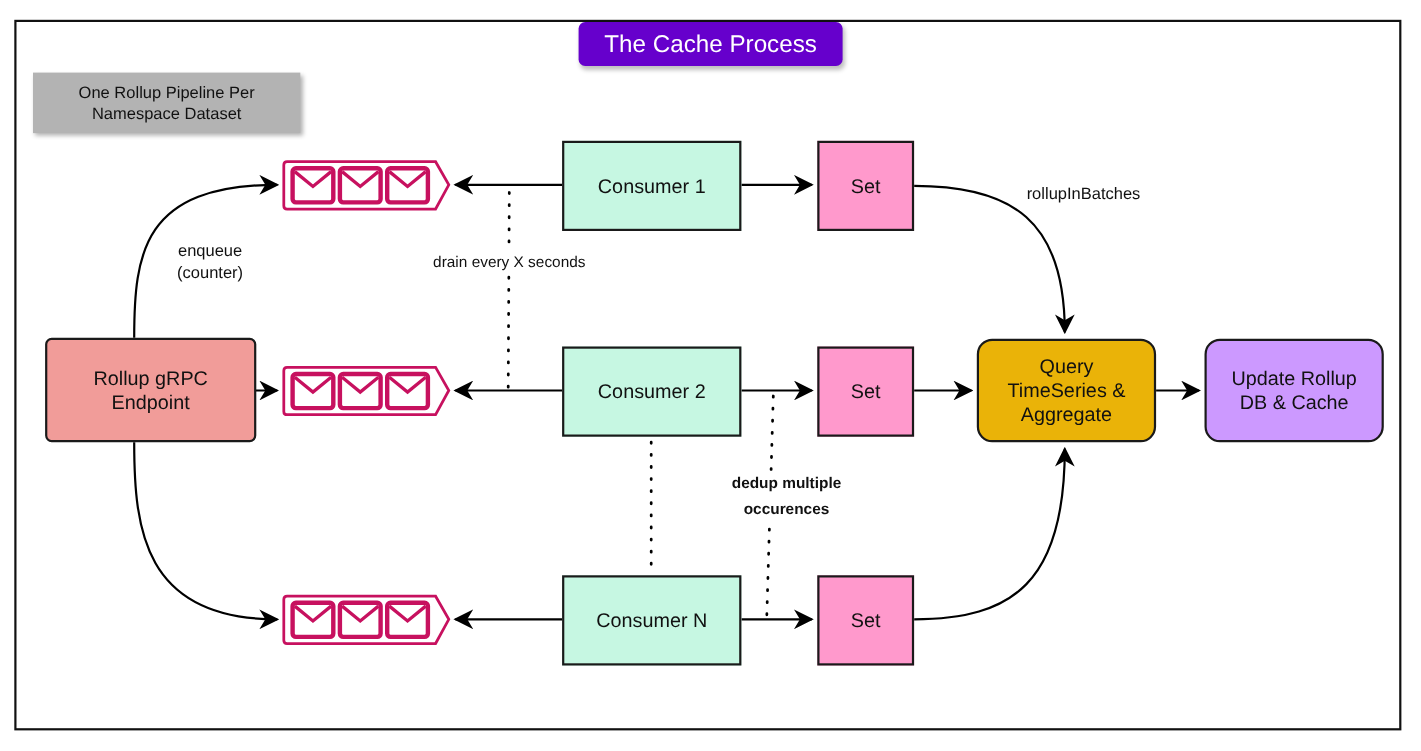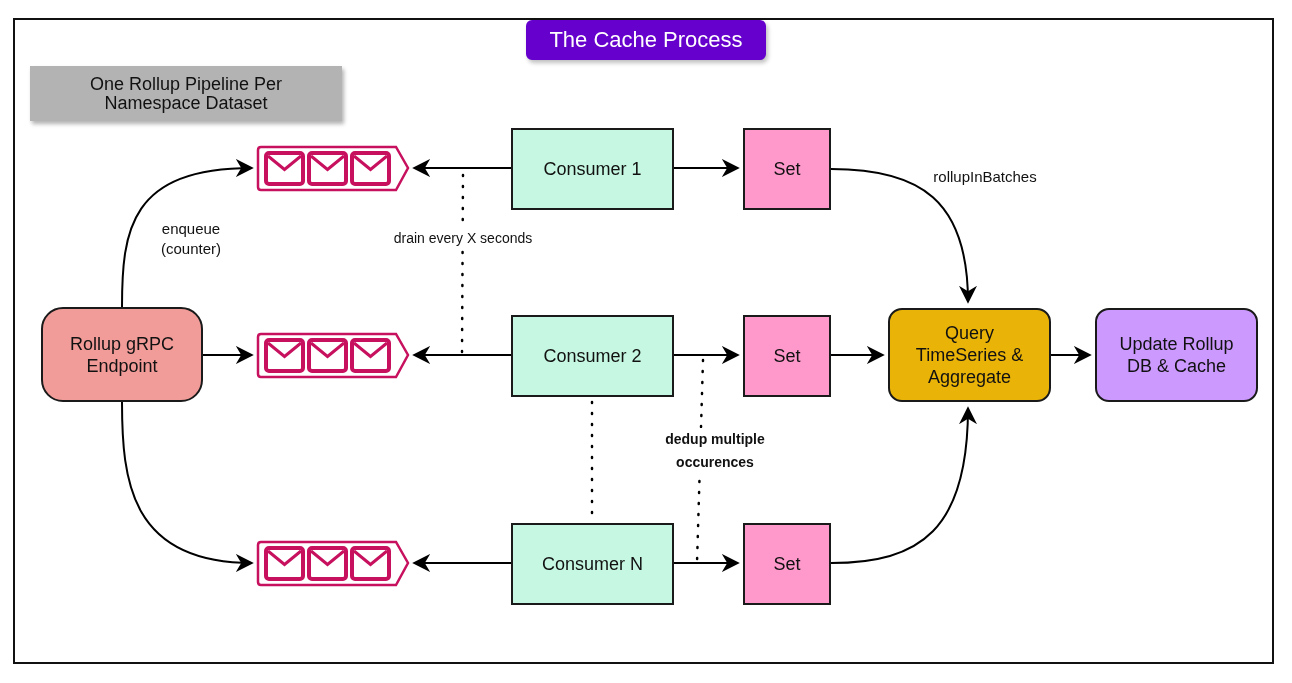--- a/index.html
+++ b/index.html
@@ -1,22 +1,22 @@
 <!DOCTYPE html>
 <html><head>
 <meta charset="utf-8">
 <style>
   html, body { margin:0; padding:0; background:#ffffff; }
   body { width:1292px; height:683px; position:relative; overflow:hidden; font-family:"Liberation Sans", sans-serif; }
   #canvas { position:absolute; left:0; top:0; width:1292px; height:683px; }
   .frame { position:absolute; left:13px; top:18px; width:1261px; height:646px; border:2px solid #111; box-sizing:border-box; }
   .box { position:absolute; box-sizing:border-box; border:2.5px solid #1a1a1a; display:flex; align-items:center; justify-content:center; text-align:center; color:#111; font-size:18px; line-height:22px; }
   .title { position:absolute; left:526px; top:20px; width:240px; height:40px; background:#6600CC; border-radius:6px; color:#fff; font-size:22px; display:flex; align-items:center; justify-content:center; box-shadow:2px 3px 4px rgba(0,0,0,0.25); }
-  .note { position:absolute; left:30px; top:66px; width:312px; height:55px; background:#B3B3B3; color:#111; font-size:18px; line-height:19px; display:flex; align-items:center; justify-content:center; text-align:center; box-shadow:2px 3px 4px rgba(0,0,0,0.3); }
-  .grpc { left:41px; top:307px; width:162px; height:95px; background:#F19C99; border-radius:22px; }
+  .note { position:absolute; left:30px; top:66px; width:243px; height:55px; background:#B3B3B3; color:#111; font-size:15px; line-height:19px; display:flex; align-items:center; justify-content:center; text-align:center; box-shadow:2px 3px 4px rgba(0,0,0,0.3); }
+  .grpc { left:41px; top:307px; width:192px; height:95px; background:#F19C99; border-radius:6px; }
   .consumer { width:163px; height:82px; background:#C6F7E2; border-radius:0; }
   .set { width:88px; height:82px; background:#FF99CC; border-radius:0; }
   .query { left:888px; top:308px; width:163px; height:94px; background:#eab308; border-radius:14px; }
   .update { left:1095px; top:308px; width:163px; height:94px; background:#CC99FF; border-radius:14px; }
   .label { position:absolute; font-size:15px; line-height:20px; color:#111; text-align:center; background:#fff; }
   .label.nobg { background:transparent; }
   .label.big { font-size:14px; line-height:23px; }
 </style>
 </head>
 <body>

